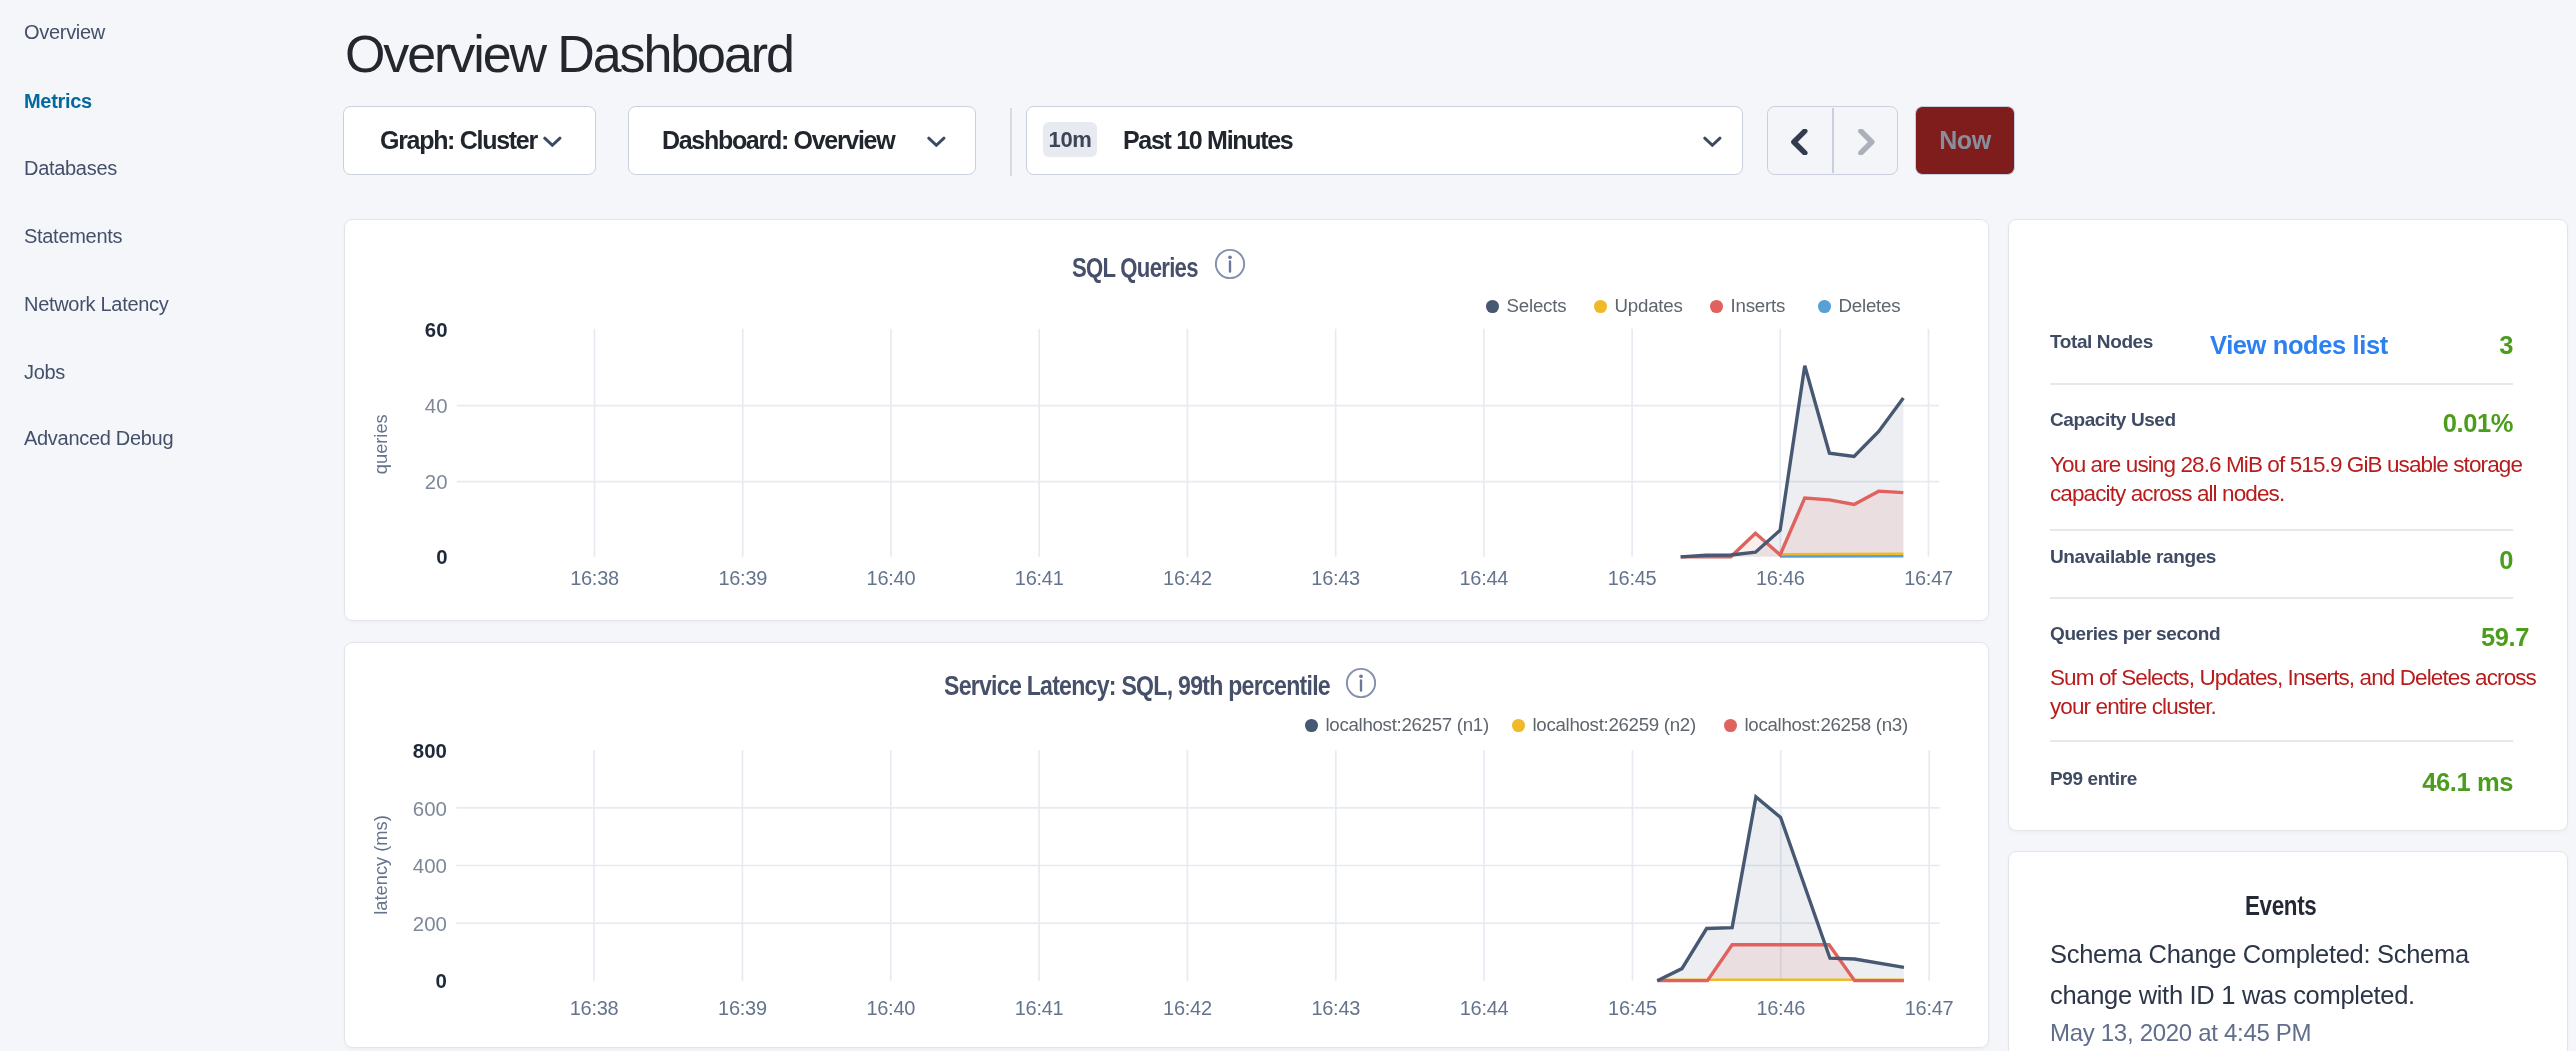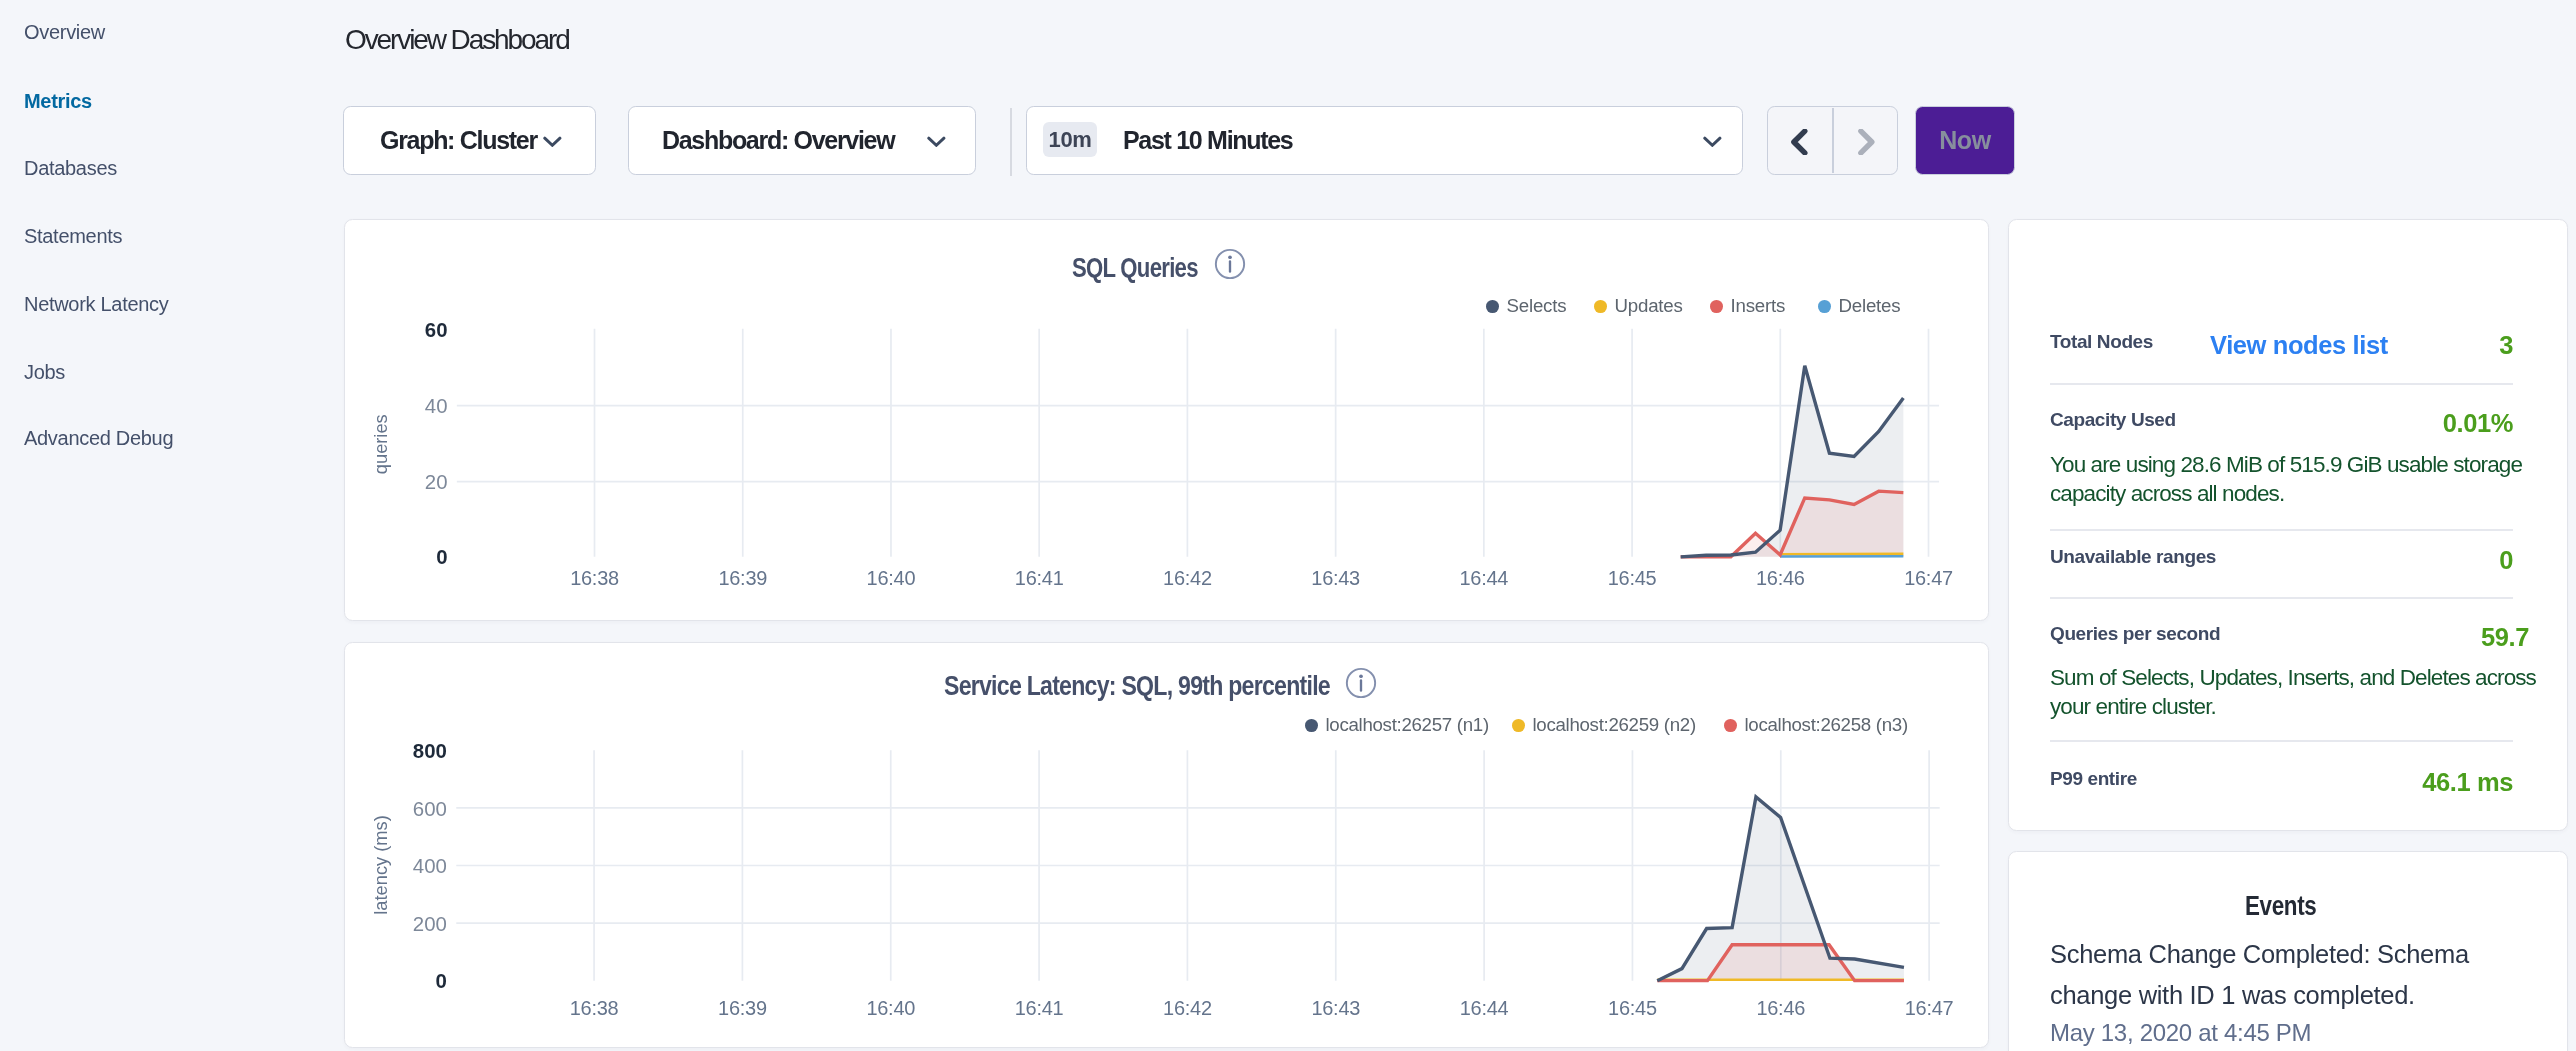--- a/index.html
+++ b/index.html
@@ -8,37 +8,37 @@
     background:#f4f6fa;
     font-family:"Liberation Sans", sans-serif;
     position:relative;
     color:#475872;
   }
   .abs { position:absolute; }
   
   .nav { font-size:20px; color:#44506a; letter-spacing:-0.3px; }
   .nav.active { color:#0369a1; font-weight:bold; }
   
-  .pagetitle { font-size:28px; color:#24272e; letter-spacing:-2.1px; white-space:nowrap; }
+  .pagetitle { font-size:52px; color:#24272e; letter-spacing:-2.1px; white-space:nowrap; }
   
   .btn {
     position:absolute; background:#fff; border:1.7px solid #c9cfdc; border-radius:7.7px;
     display:flex; align-items:center; white-space:nowrap;
   }
   .btn-label { font-weight:bold; font-size:25px; color:#21252e; letter-spacing:-1.3px; }
   .sep { position:absolute; width:1.7px; background:#d7dae1; }
   .chip { position:absolute; background:#e7eaf1; border-radius:6px; font-weight:bold;
           font-size:22px; color:#3d4456; display:flex; align-items:center; justify-content:center; letter-spacing:-0.4px;}
   
   .card { position:absolute; background:#fff; border:1.7px solid #e2e4ea; border-radius:8.5px;
           box-shadow:0 1.7px 3.4px rgba(60,70,90,0.03); }
   
   .srow-label { font-weight:bold; font-size:19px; color:#3f4a63; letter-spacing:-0.4px; }
   .srow-value { font-weight:bold; font-size:25.5px; color:#4b9e1d; letter-spacing:-0.4px; }
-  .sdesc { font-size:22.5px; color:#14532d; line-height:29px; letter-spacing:-0.9px; }
+  .sdesc { font-size:22.5px; color:#b91c1c; line-height:29px; letter-spacing:-0.9px; }
   .sdivider { position:absolute; left:41px; right:54px; height:1.7px; background:#e6e8ee; }
   .panel-title { font-weight:bold; font-size:27px; color:#242a35; text-align:center; letter-spacing:-0.4px; }
   
   .ctitle { font-weight:bold; font-size:28px; color:#46506a; letter-spacing:-0.9px; white-space:nowrap; }
   .legend { font-size:18.7px; color:#5d656e; letter-spacing:-0.2px; white-space:nowrap; line-height:22px; }
   .legend .dot { display:inline-block; width:12.8px; height:12.8px; border-radius:50%; margin-right:7.7px; vertical-align:-0.9px; }
   .lg2 { letter-spacing:-0.3px; }
 </style>
 </head>
 <body>
@@ -75,21 +75,21 @@
   </svg>
 
 <div class="btn" style="left:1767px; top:106px; width:131px; height:69px; background:#f4f5f9;"></div>
 <div class="sep" style="left:1832px; top:108px; height:65px; background:#c9cfdc;"></div>
 <svg class="abs" style="left:1790px; top:129px;" width="18.7" height="26" viewBox="0 0 22 31">
     <path d="M17.5 2.5 L4.5 15.5 L17.5 28.5" fill="none" stroke="#323c4f" stroke-width="6.5" stroke-linecap="round" stroke-linejoin="round"></path>
   </svg>
 <svg class="abs" style="left:1857px; top:129px;" width="18.7" height="26" viewBox="0 0 22 31">
     <path d="M4.5 2.5 L17.5 15.5 L4.5 28.5" fill="none" stroke="#abb0bb" stroke-width="6.5" stroke-linecap="round" stroke-linejoin="round"></path>
   </svg>
-<div class="btn" style="left:1915px; top:106px; width:100px; height:69px; justify-content:center; background:#4c1d95;">
+<div class="btn" style="left:1915px; top:106px; width:100px; height:69px; justify-content:center; background:#7f1d1d;">
   <span class="btn-label" style="color:#878f9d; letter-spacing:-0.4px;">Now</span>
 </div>
 
 <div class="card" style="left:344px; top:219px; width:1645px; height:402px;"></div>
 <div class="abs ctitle" style="left:1072px; top:252px; transform-origin:0 0; transform:scaleX(0.79);">SQL Queries</div>
 <svg class="abs" style="left:1214px; top:248px;" width="32" height="32" viewBox="0 0 38 38">
     <circle cx="19" cy="19" r="16.8" fill="none" stroke="#8490ae" stroke-width="2.3"></circle>
     <circle cx="19" cy="11" r="2.2" fill="#6b7899"></circle>
     <path d="M19 16 V28" stroke="#6b7899" stroke-width="2.8" stroke-linecap="round"></path>
   </svg>

